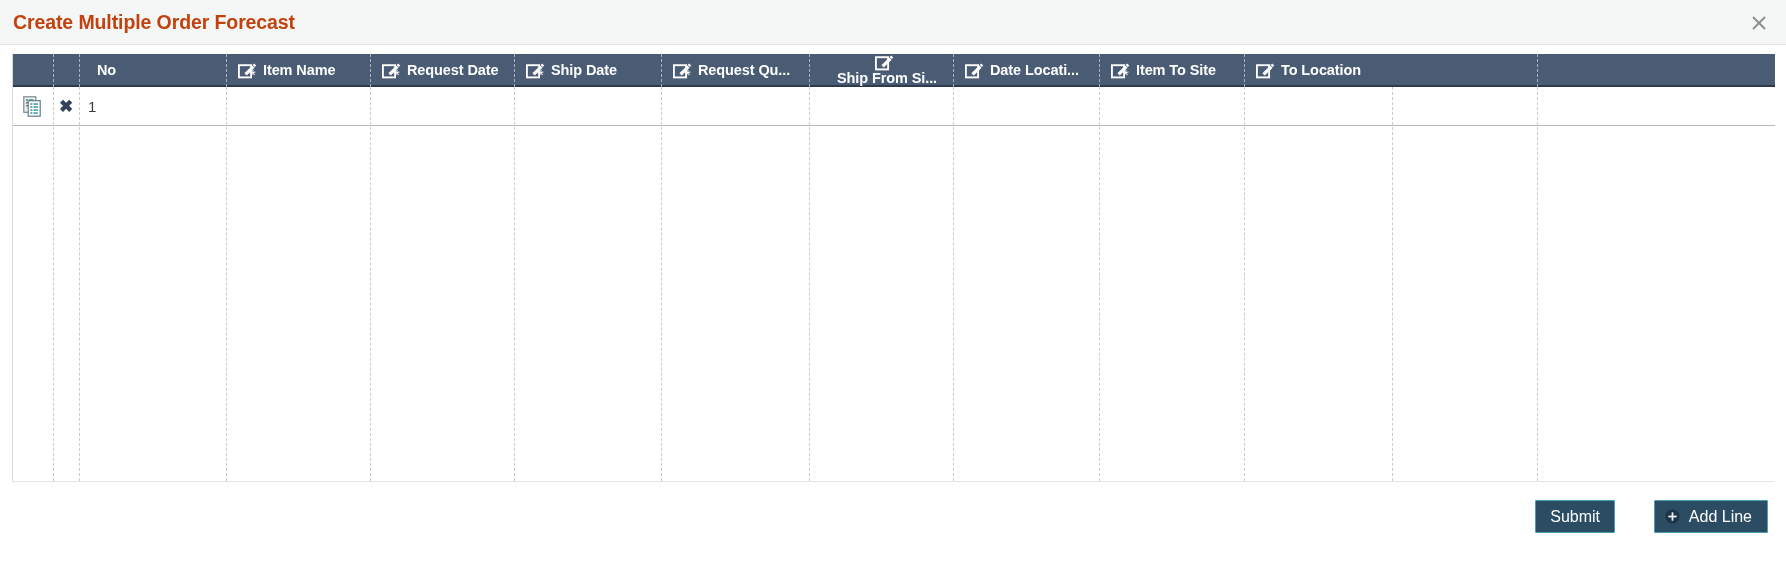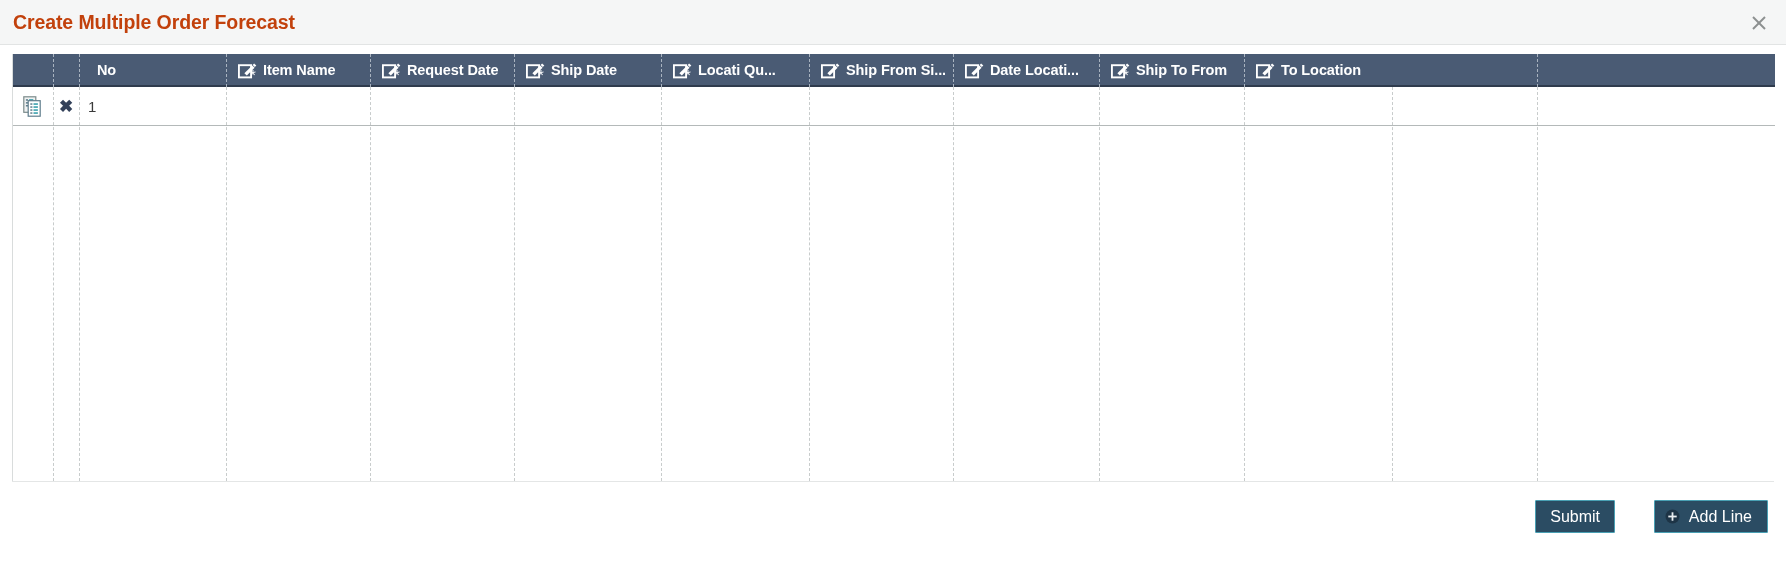--- a/index.html
+++ b/index.html
@@ -266,23 +266,23 @@
         </div>
         <div class="hcell div" style="left: 648px; width: 148px; padding-left: 11px;">
           <span class="hicon">
             <svg width="19" height="17" viewBox="0 0 19 17" aria-hidden="true">
               <rect x="0.9" y="3.2" width="12.2" height="12.2" fill="none" stroke="#ffffff" stroke-width="1.9"></rect>
               <path d="M6.4 11.2 L14.2 3.4 L16.6 5.8 L8.8 13.6 Z" fill="#ffffff"></path>
               <path d="M14.6 2.9 L16.1 1.4 L18.3 3.6 L16.8 5.1 Z" fill="#ffffff"></path>
             </svg>
             <span class="req">*</span>
           </span>
-          <span class="hlabel">Locati Qu...</span>
-        </div>
-        <div class="hcell div" style="left: 796px; width: 144px; padding-left: 11px;">
+          <span class="hlabel">Request Qu...</span>
+        </div>
+        <div class="hcell div" style="left: 796px; width: 144px; padding-left: 11px; flex-direction: column;">
           <span class="hicon">
             <svg width="19" height="17" viewBox="0 0 19 17" aria-hidden="true">
               <rect x="0.9" y="3.2" width="12.2" height="12.2" fill="none" stroke="#ffffff" stroke-width="1.9"></rect>
               <path d="M6.4 11.2 L14.2 3.4 L16.6 5.8 L8.8 13.6 Z" fill="#ffffff"></path>
               <path d="M14.6 2.9 L16.1 1.4 L18.3 3.6 L16.8 5.1 Z" fill="#ffffff"></path>
             </svg>
           </span>
           <span class="hlabel">Ship From Si...</span>
         </div>
         <div class="hcell div" style="left: 940px; width: 146px; padding-left: 11px;">
@@ -297,21 +297,21 @@
         </div>
         <div class="hcell div" style="left: 1086px; width: 145px; padding-left: 11px;">
           <span class="hicon">
             <svg width="19" height="17" viewBox="0 0 19 17" aria-hidden="true">
               <rect x="0.9" y="3.2" width="12.2" height="12.2" fill="none" stroke="#ffffff" stroke-width="1.9"></rect>
               <path d="M6.4 11.2 L14.2 3.4 L16.6 5.8 L8.8 13.6 Z" fill="#ffffff"></path>
               <path d="M14.6 2.9 L16.1 1.4 L18.3 3.6 L16.8 5.1 Z" fill="#ffffff"></path>
             </svg>
             <span class="req">*</span>
           </span>
-          <span class="hlabel">Ship To From</span>
+          <span class="hlabel">Item To Site</span>
         </div>
         <div class="hcell div" style="left: 1231px; width: 148px; padding-left: 11px; align-items: center;">
           <span class="hicon">
             <svg width="19" height="17" viewBox="0 0 19 17" aria-hidden="true">
               <rect x="0.9" y="3.2" width="12.2" height="12.2" fill="none" stroke="#ffffff" stroke-width="1.9"></rect>
               <path d="M6.4 11.2 L14.2 3.4 L16.6 5.8 L8.8 13.6 Z" fill="#ffffff"></path>
               <path d="M14.6 2.9 L16.1 1.4 L18.3 3.6 L16.8 5.1 Z" fill="#ffffff"></path>
             </svg>
           </span>
           <span class="hlabel">To Location</span>

